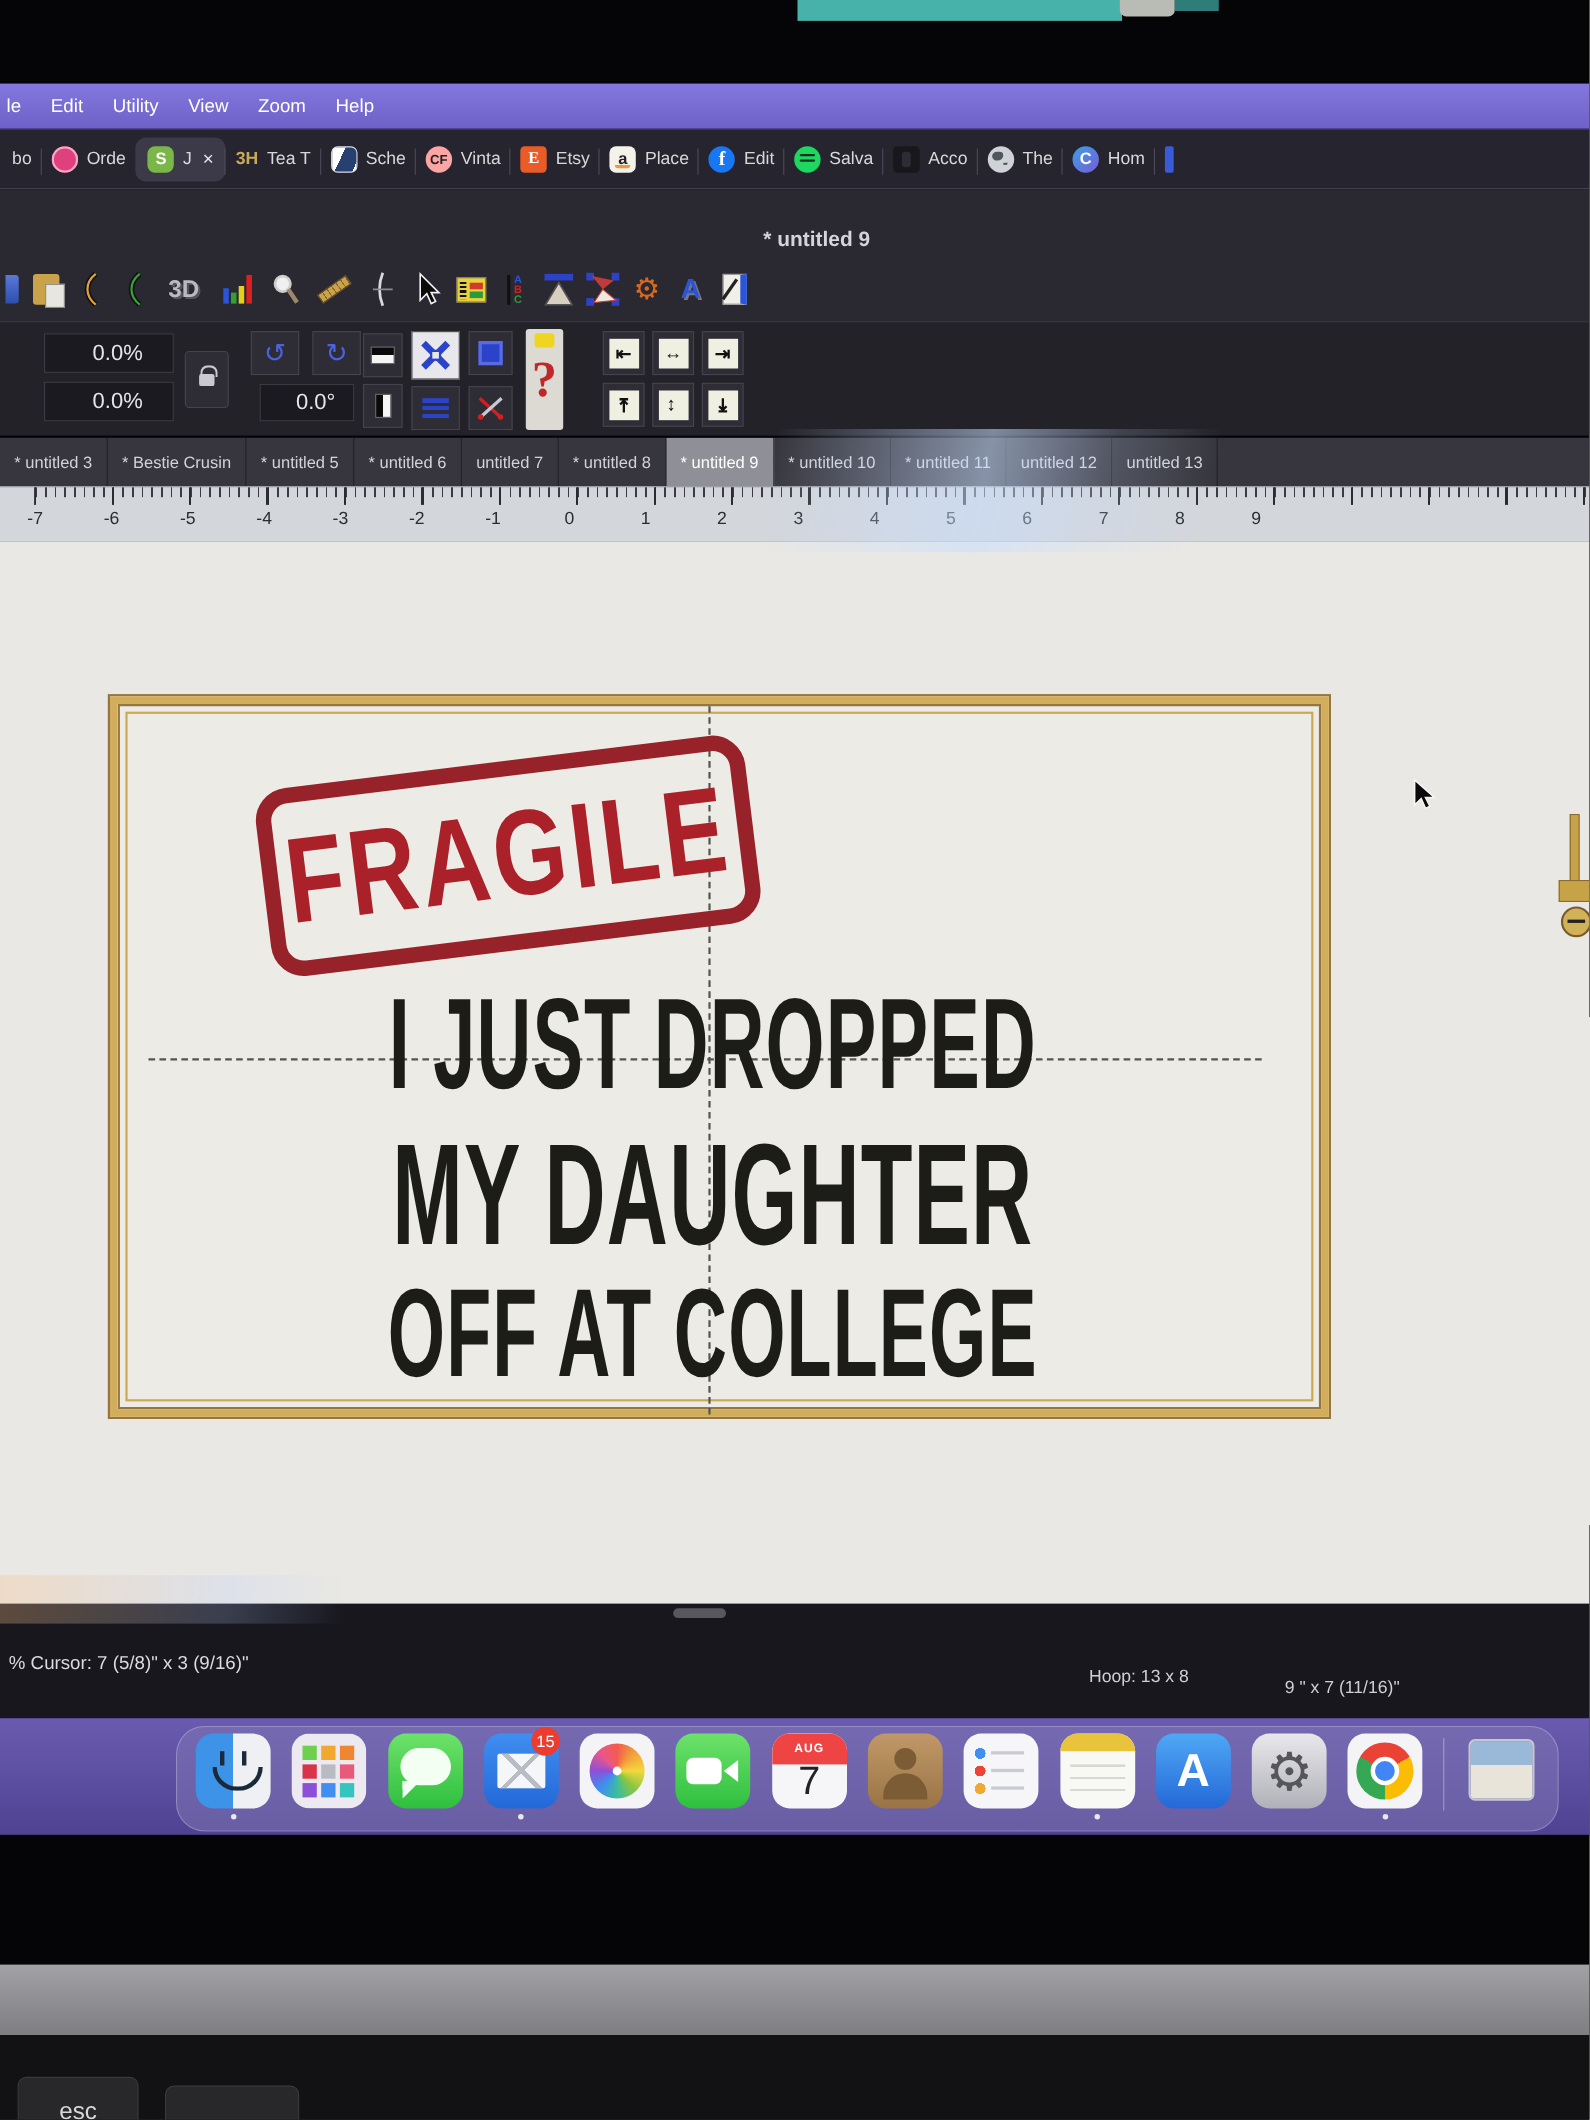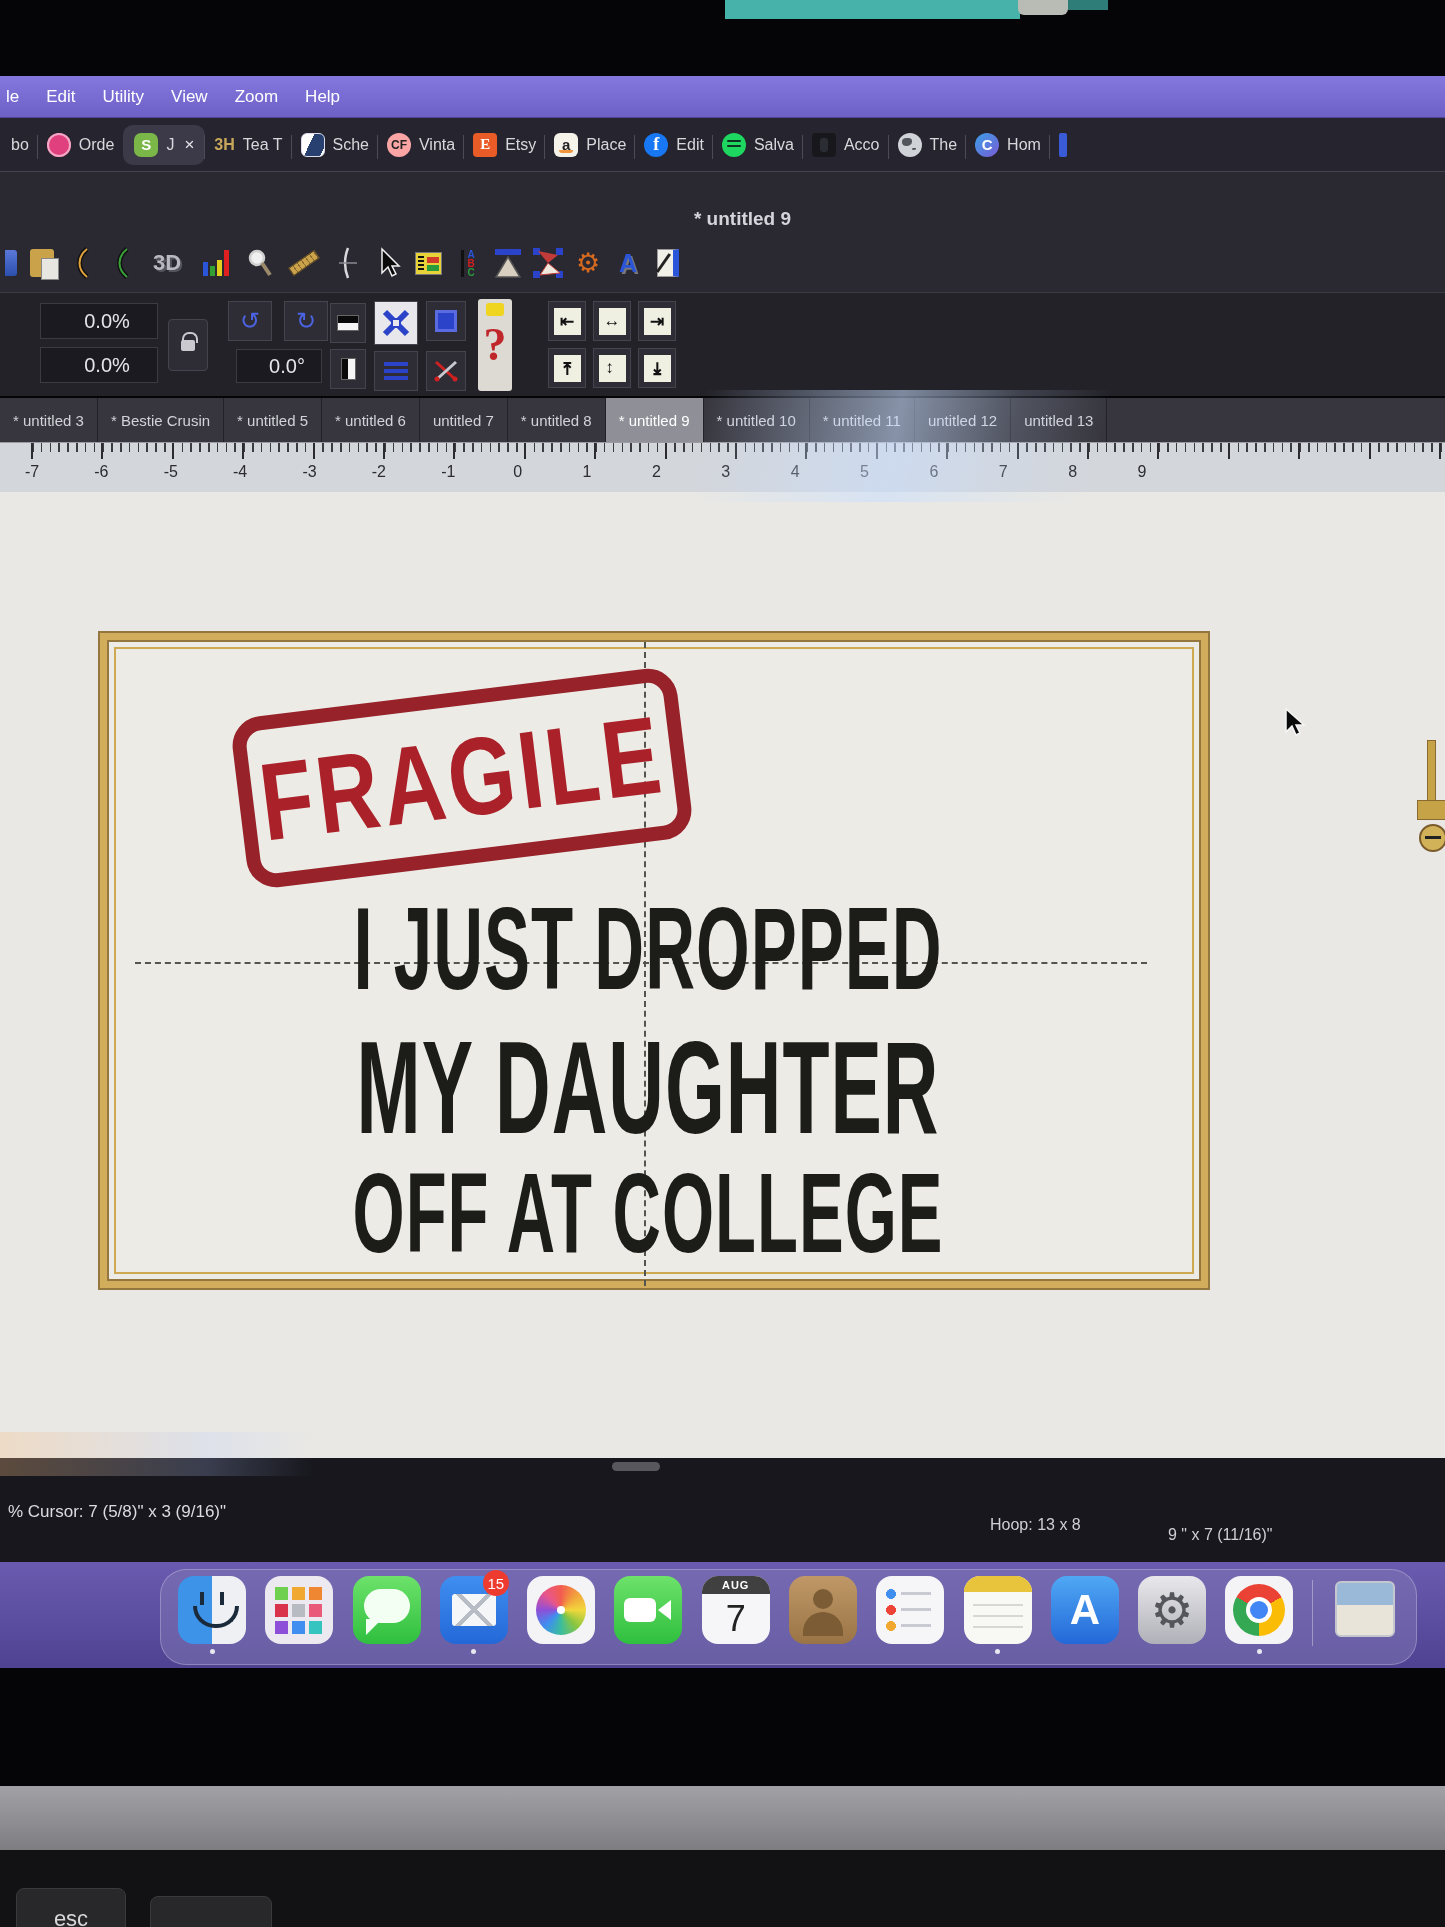--- a/index.html
+++ b/index.html
@@ -181,21 +181,21 @@
     linear-gradient(-135deg,transparent 45%,#b8bcc4 45% 53%,transparent 53%);}
   .photosic{background:#f4f4f6;}
   .flower{position:absolute;left:9px;top:9px;width:50px;height:50px;border-radius:50%;
     background:conic-gradient(#f25c4f,#f2a23c,#f2d83c,#8cc63f,#3bbd9e,#3f8ef0,#8e4fd8,#e8568c,#f25c4f);}
   .flower::after{content:"";position:absolute;left:21px;top:21px;width:8px;height:8px;border-radius:50%;background:#fff;}
   .facetime{background:linear-gradient(#6de26a,#2fbf3f);}
   .cam{position:absolute;left:10px;top:22px;width:32px;height:24px;background:#fff;border-radius:6px;}
   .cam::after{content:"";position:absolute;left:34px;top:2px;width:0;height:0;border-top:10px solid transparent;
     border-bottom:10px solid transparent;border-right:13px solid #fff;}
   .calic{background:#f6f6f8;}
-  .cal-top{position:absolute;top:0;left:0;right:0;height:18px;background:#404040;color:#fff;font-size:11px;
+  .cal-top{position:absolute;top:0;left:0;right:0;height:28px;background:#ef4444;color:#fff;font-size:11px;
     font-weight:bold;display:flex;align-items:center;justify-content:center;letter-spacing:1px;}
   .cal-day{position:absolute;top:18px;left:0;right:0;bottom:0;display:flex;align-items:center;justify-content:center;
     font-size:36px;color:#222;font-weight:normal;}
   .contacts{background:linear-gradient(#c09868,#9a7446);}
   .contacts::before{content:"";position:absolute;left:24px;top:13px;width:20px;height:20px;border-radius:50%;background:#7c5c34;}
   .contacts::after{content:"";position:absolute;left:14px;top:36px;width:40px;height:24px;border-radius:20px 20px 0 0;background:#7c5c34;}
   .reminders{background:#f6f6f8;}
   .rem{position:absolute;left:10px;top:12px;width:48px;height:44px;background-repeat:no-repeat;background:
     radial-gradient(circle 5px at 5px 6px,#3f8ef0 98%,transparent),
     radial-gradient(circle 5px at 5px 22px,#ee4438 98%,transparent),

